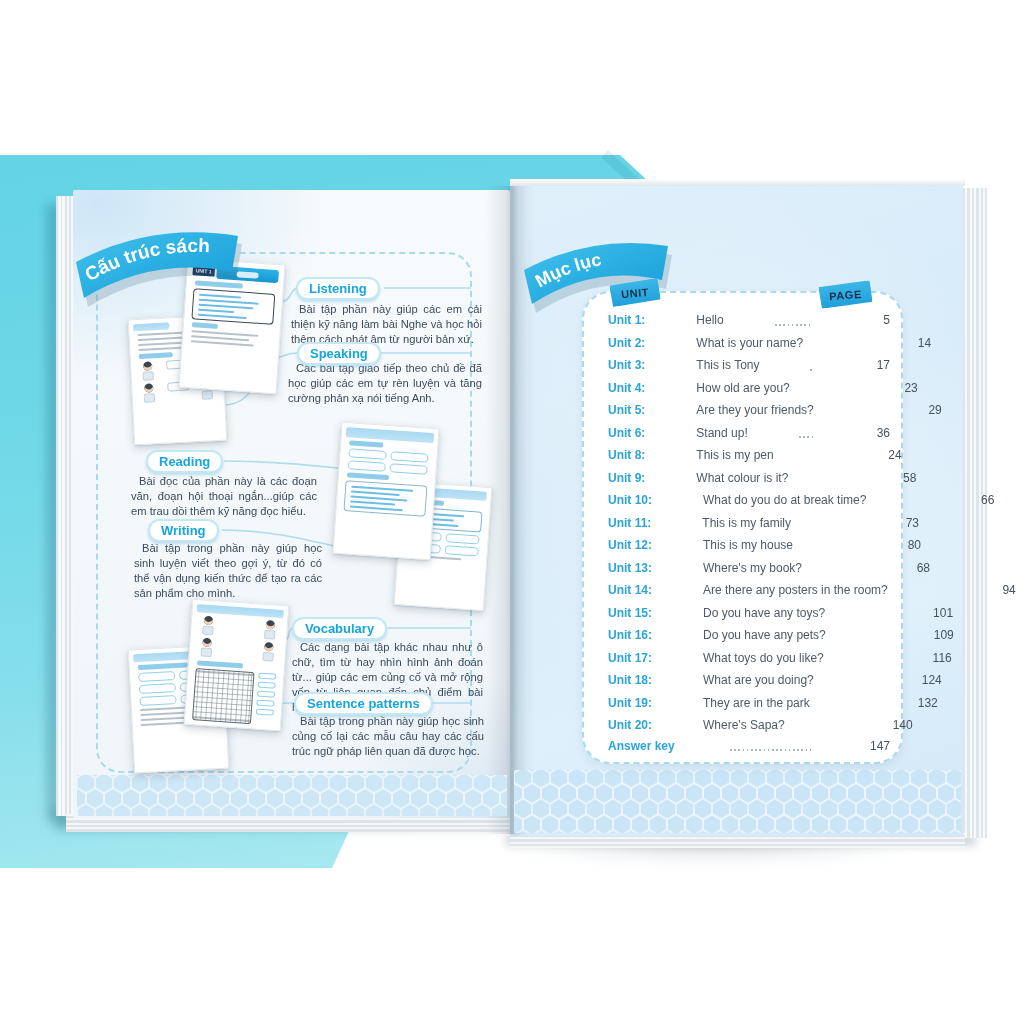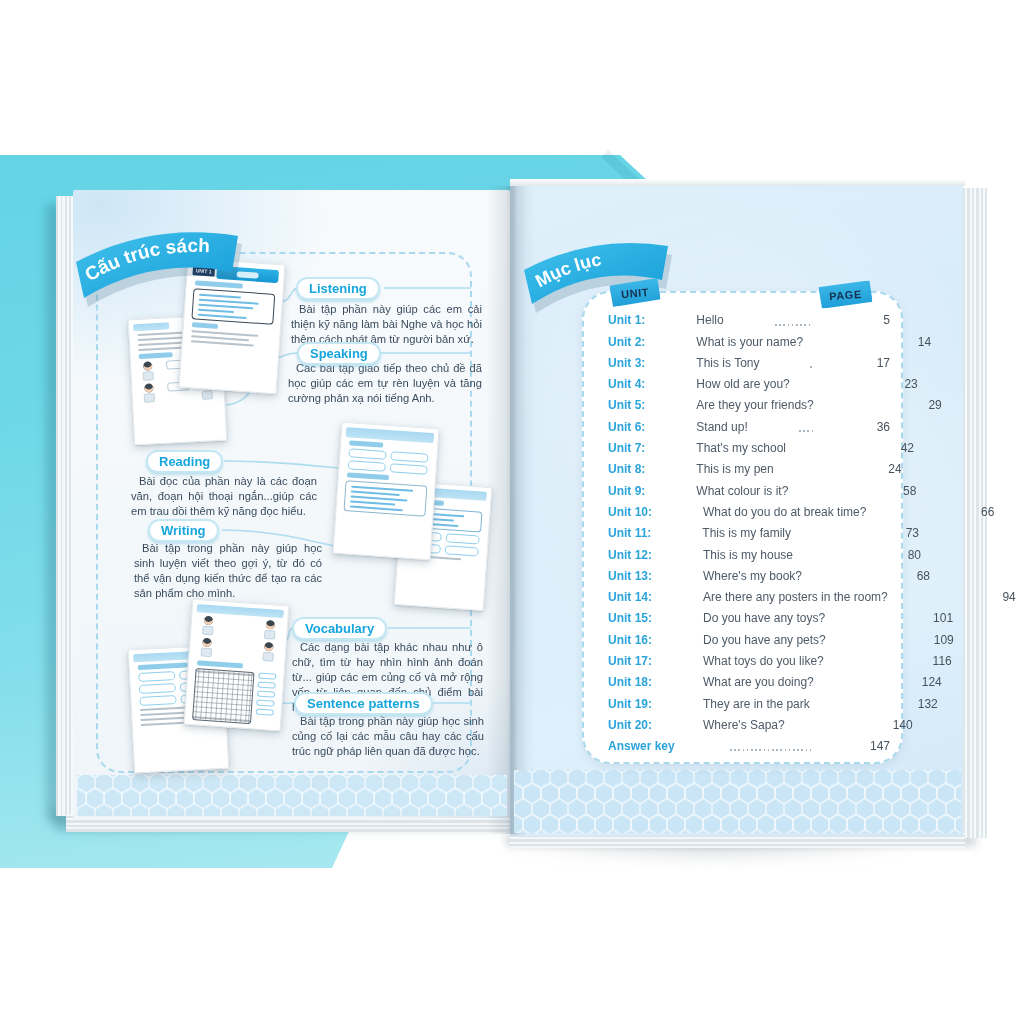--- a/index.html
+++ b/index.html
@@ -236,26 +236,20 @@
         <span class="tdots"></span>
         <span class="tn">29</span>
       </div>
         <div class="trow">
         <span class="tu">Unit 6:</span>
         <span class="tt">Stand up!</span>
         <span class="tdots"></span>
         <span class="tn">36</span>
       </div>
         <div class="trow">
-        <span class="tu">Unit 7:</span>
-        <span class="tt">That's my school</span>
-        <span class="tdots"></span>
-        <span class="tn">42</span>
-      </div>
-        <div class="trow">
         <span class="tu">Unit 8:</span>
         <span class="tt">This is my pen</span>
         <span class="tdots"></span>
         <span class="tn">24</span>
       </div>
         <div class="trow">
         <span class="tu">Unit 9:</span>
         <span class="tt">What colour is it?</span>
         <span class="tdots"></span>
         <span class="tn">58</span>

